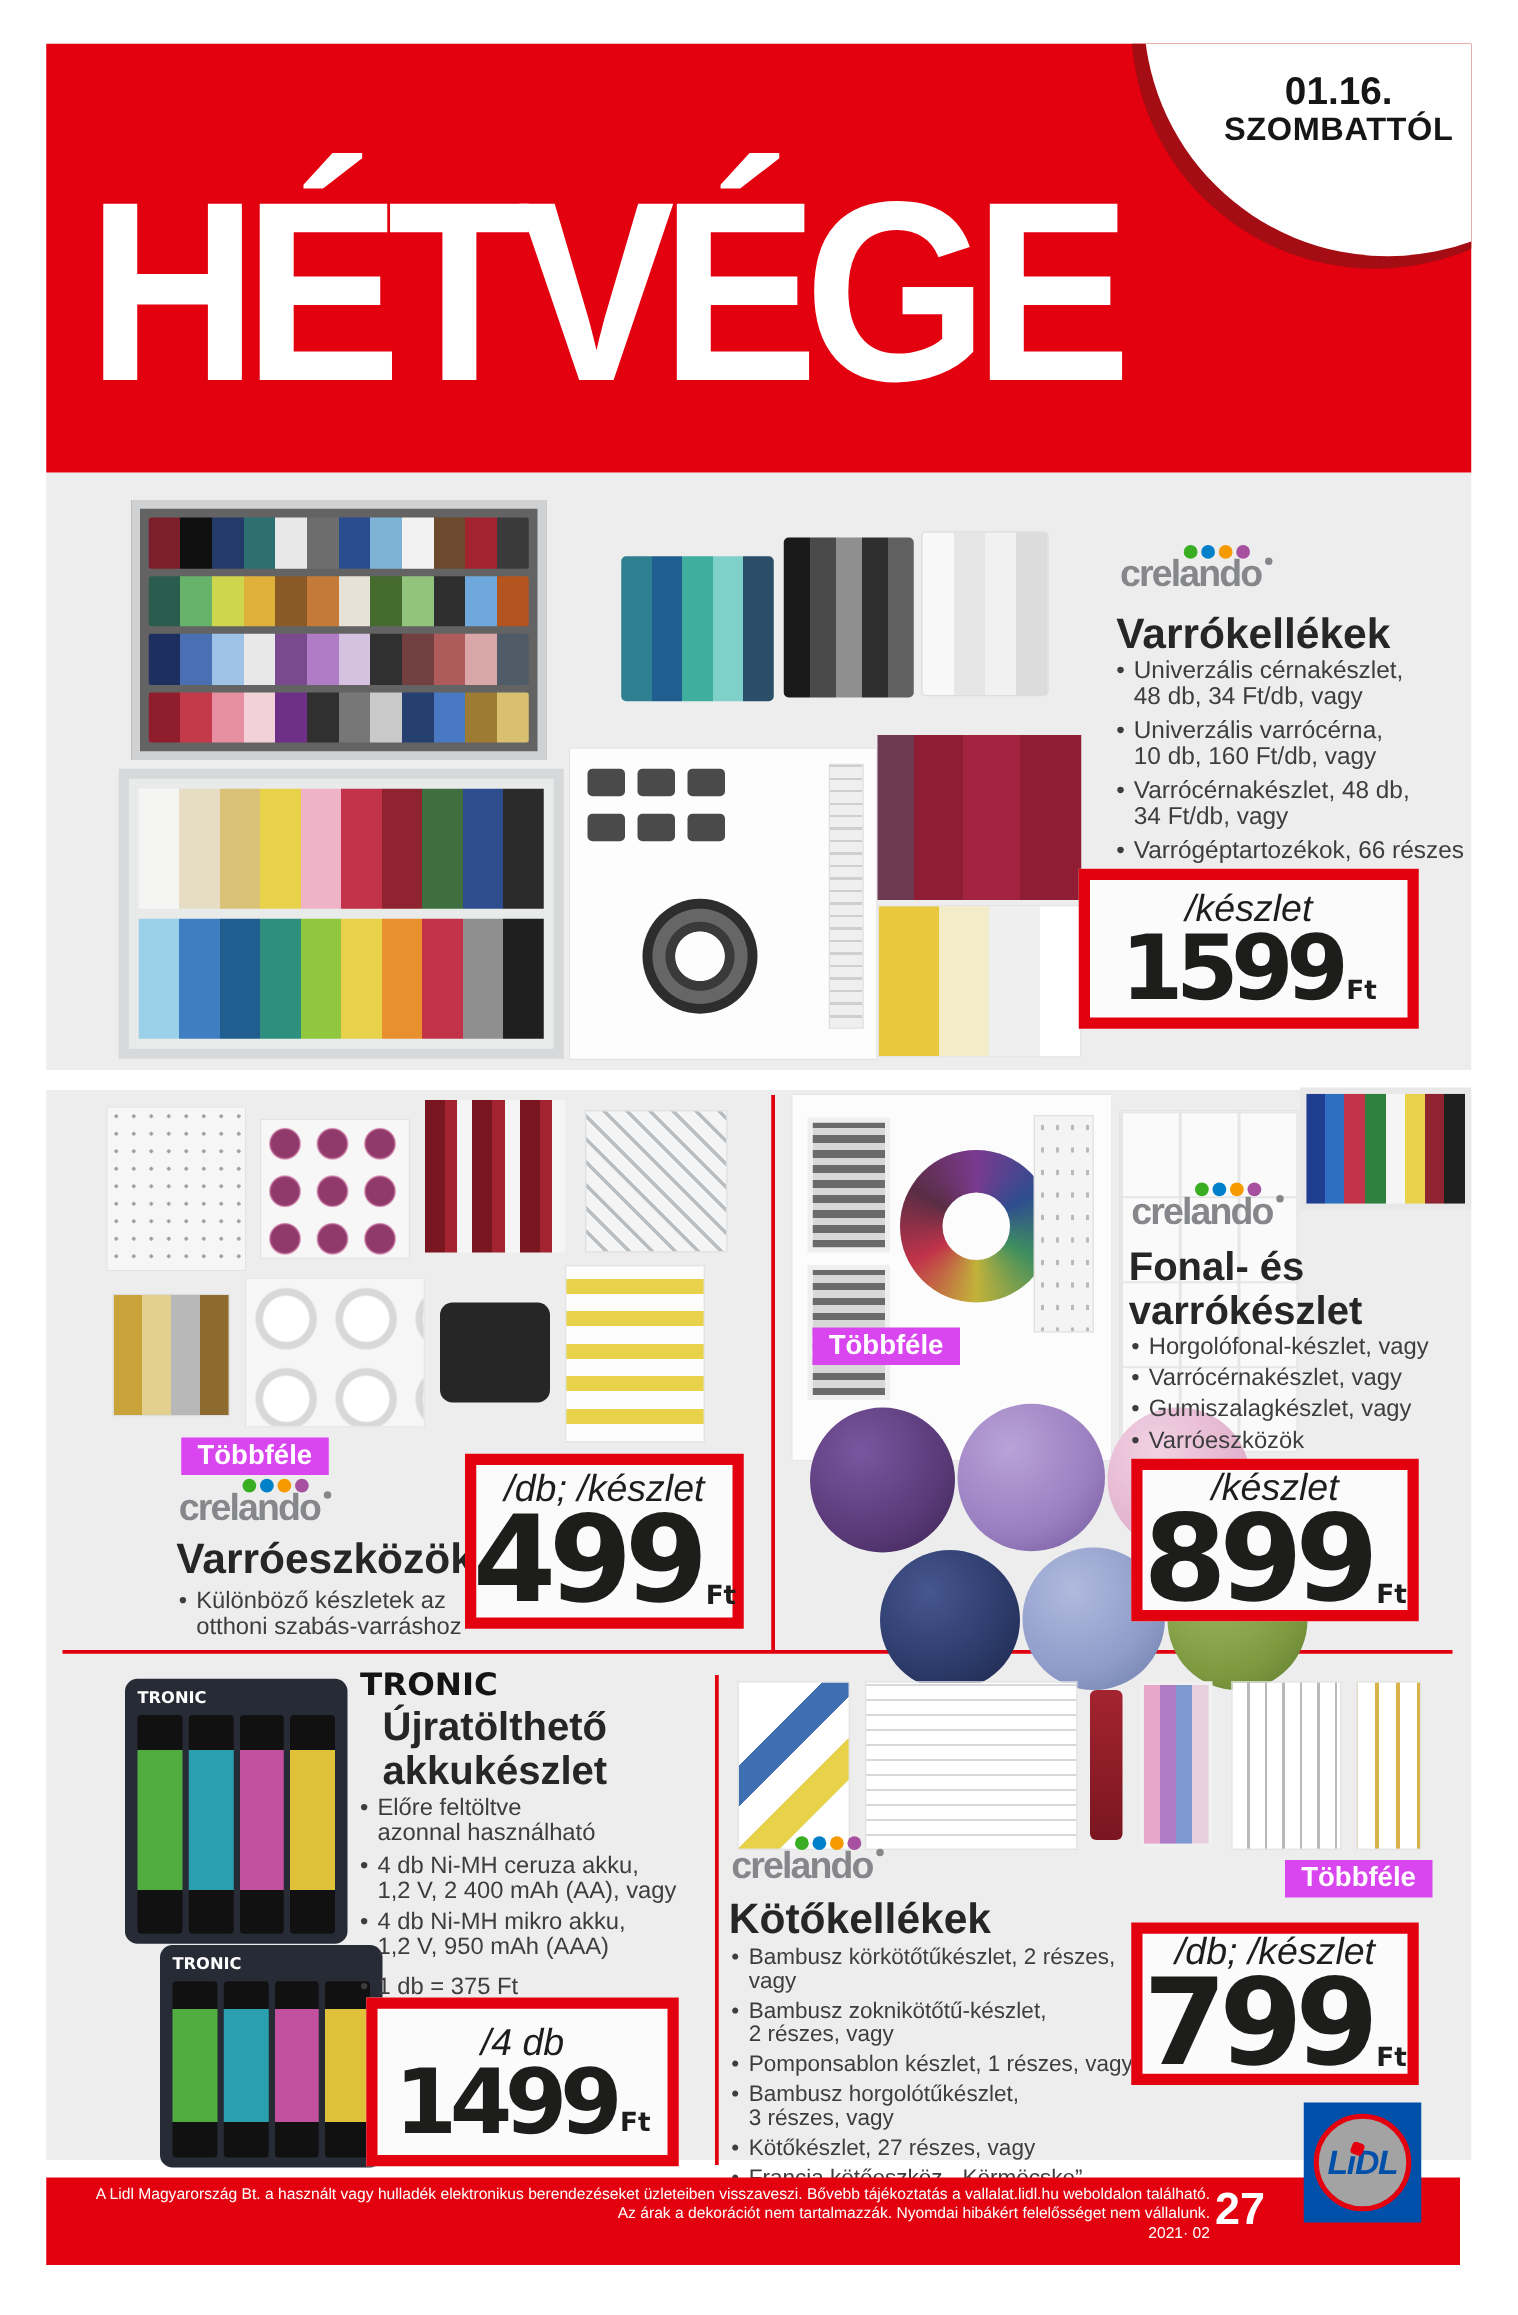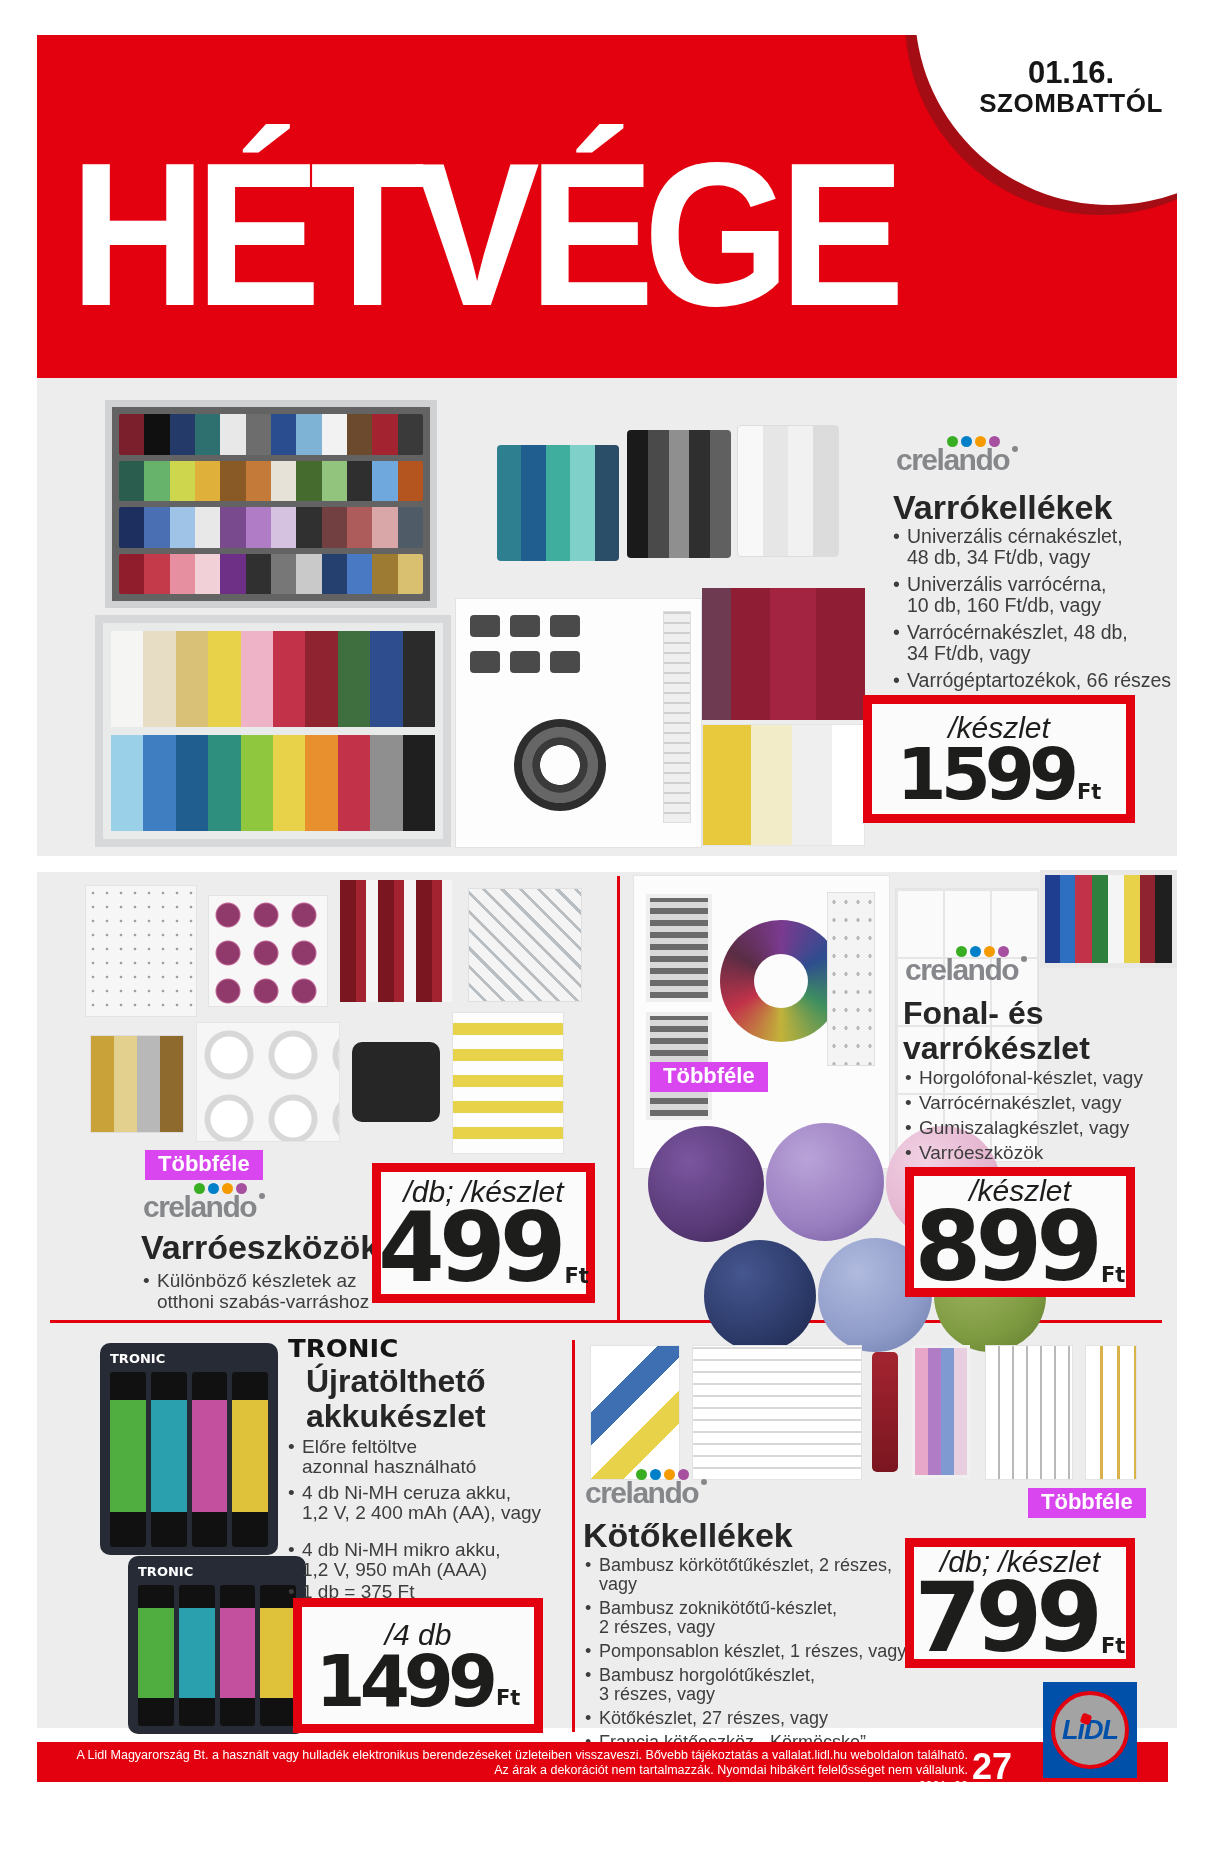--- a/index.html
+++ b/index.html
@@ -123,21 +123,21 @@
   .cyel{background:linear-gradient(180deg,#111 0 16%,#e0c23a 16% 80%,#111 80% 100%);}
 
   .k1{left:590px;top:1345px;width:88px;height:133px;background:linear-gradient(135deg,#ffffff 0 30%,#3f6fb3 30% 45%,#ffffff 45% 60%,#e8d24a 60% 75%,#ffffff 75% 100%);border:1px solid #e3e3e3;}
   .k2{left:692px;top:1345px;width:168px;height:133px;background:repeating-linear-gradient(0deg,#ffffff 0 10px,#d8d8d8 10px 12px);border:1px solid #e3e3e3;}
   .k3{left:872px;top:1352px;width:26px;height:120px;background:linear-gradient(180deg,#a32430,#7a1620);border-radius:5px;}
   .k4{left:912px;top:1345px;width:58px;height:133px;background:linear-gradient(90deg,#e8a7c8 0 25%,#b07cc6 25% 50%,#7f9ad0 50% 75%,#e8cfe0 75% 100%);border:3px solid #f0f0f0;box-sizing:border-box;}
   .k5{left:985px;top:1345px;width:86px;height:133px;background:repeating-linear-gradient(90deg,#ffffff 0 12px,#b9b9b9 12px 14px);border:1px solid #e3e3e3;}
   .k6{left:1085px;top:1345px;width:50px;height:133px;background:repeating-linear-gradient(90deg,#ffffff 0 14px,#d9b24a 14px 17px);border:1px solid #e3e3e3;}
 
   
-  .footer-bar{position:absolute;left:37px;top:1742px;width:1131px;height:40px;background:#e3000f;}
+  .footer-bar{position:absolute;left:37px;top:1742px;width:1131px;height:70px;background:#e3000f;}
   .footer-text{position:absolute;right:200px;top:6px;width:900px;text-align:right;color:#ffffff;font-size:12.5px;line-height:1.22;}
   .page-num{position:absolute;right:156px;top:7px;font-size:36px;font-weight:bold;color:#ffffff;line-height:1;}
   .lidl-logo{position:absolute;left:1043px;top:1682px;width:94px;height:96px;background:#0050aa;z-index:5;
              display:flex;align-items:center;justify-content:center;}
   .lidl-circle{width:78px;height:78px;border-radius:50%;background:#a3a3a3;border:4px solid #e3000f;box-sizing:border-box;
                display:flex;align-items:center;justify-content:center;position:relative;}
   .lidl-word{font-style:italic;font-weight:bold;font-size:27px;color:#0050aa;letter-spacing:-1px;position:relative;line-height:1;}
   .lidl-dot{position:absolute;left:19px;top:-3px;width:10px;height:10px;background:#e3000f;border-radius:3px;transform:rotate(20deg);}
 </style>
 </head>
@@ -308,23 +308,23 @@
       <span class="cell cyel"></span>
     </div>
   </div>
 
   <div class="tronic-logo" style="left:288px;top:1334px;">TRONIC</div>
   <div class="ptitle" style="left:286px;top:1364px;font-size:32px;line-height:35px;margin-left:20px;">Újratölthető
 akkukészlet</div>
   <ul class="bullets" style="left:288px;top:1437px;font-size:19px;line-height:20px;width:270px;">
     <li style="margin-bottom:6px;">Előre feltöltve
 azonnal használható</li>
-    <li style="margin-bottom:17px;">4 db Ni-MH ceruza akku,
+    <li style="margin-bottom:5px;">4 db Ni-MH ceruza akku,
 1,2 V, 2 400 mAh (AA), vagy</li>
-    <li style="margin-bottom:2px;">4 db Ni-MH mikro akku,
+    <li style="margin-bottom:12px;">4 db Ni-MH mikro akku,
 1,2 V, 950 mAh (AAA)</li>
     <li>1 db = 375 Ft</li>
   </ul>
   <div class="price-box" style="left:293px;top:1598px;width:250px;height:135px;">
     <div class="pb-unit">/4 db</div>
     <div class="pb-row">
       <span class="pb-num n92">1499</span>
       <span class="pb-ft">Ft</span>
     </div>
   </div>

